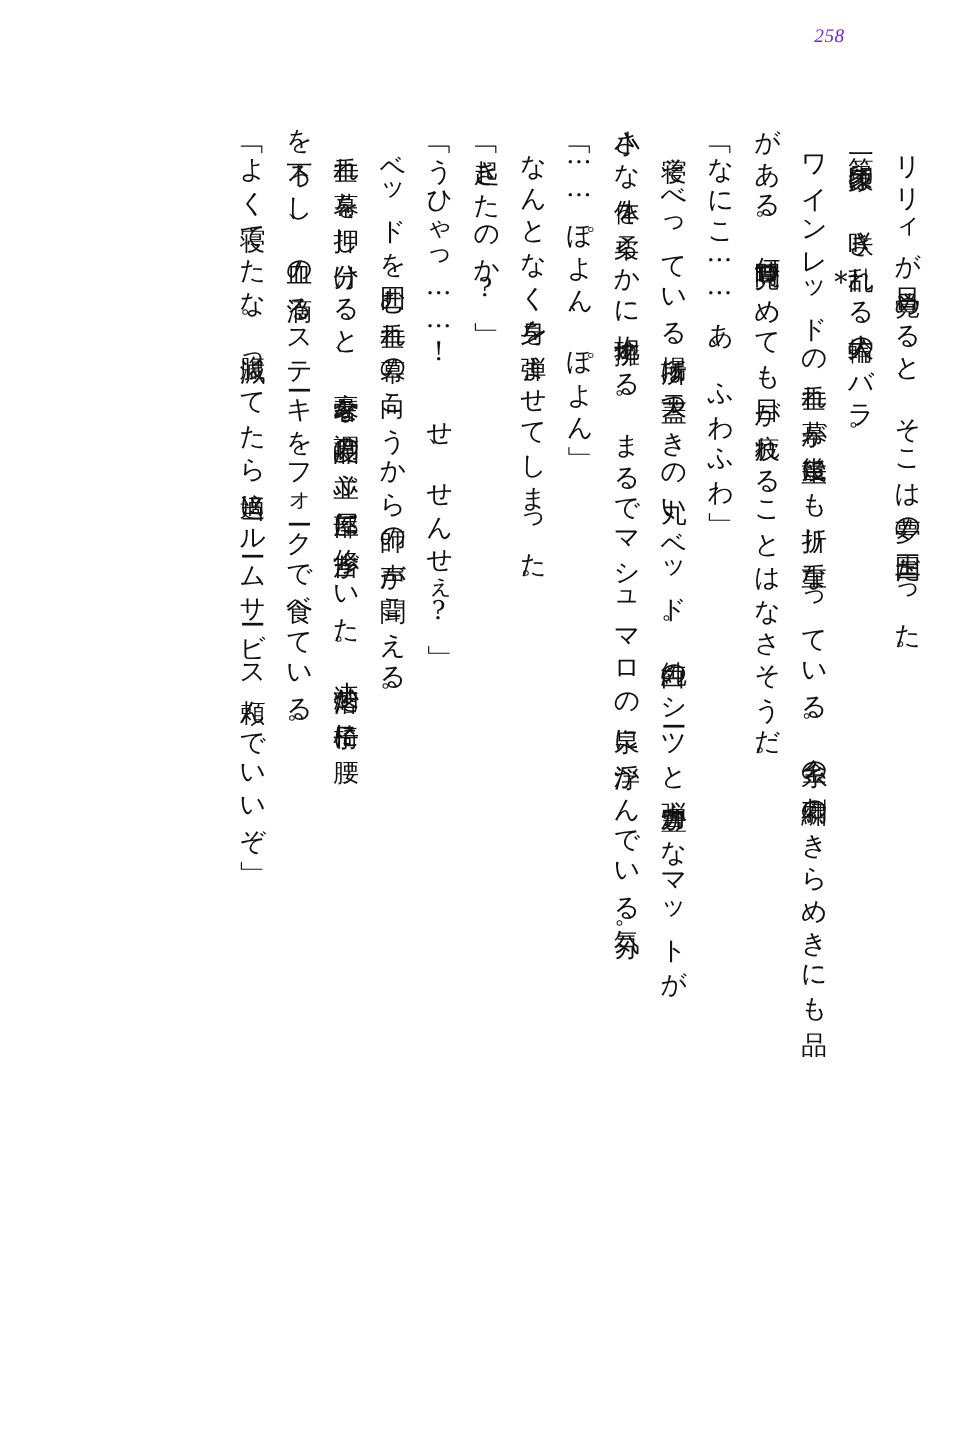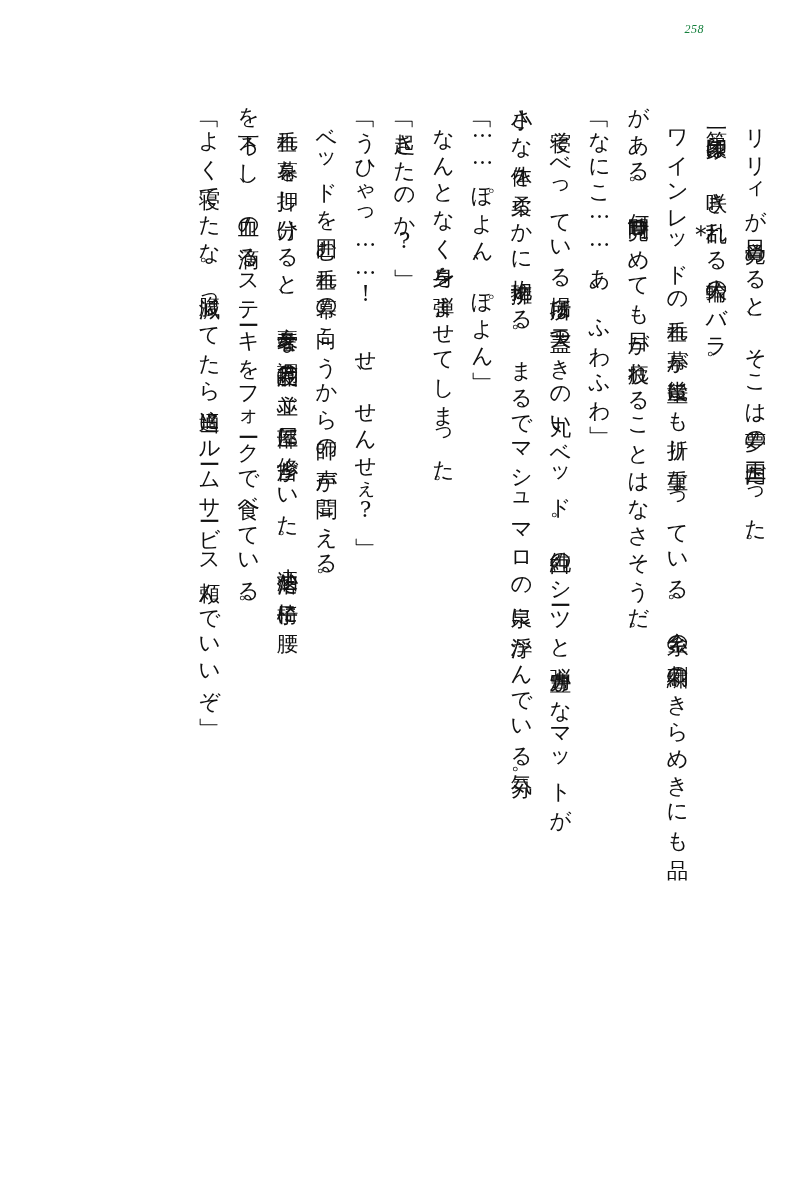--- a/index.html
+++ b/index.html
@@ -13,24 +13,24 @@
     height: 1200px;
     background: #ffffff;
     overflow: hidden;
     font-family: "Liberation Serif", "DejaVu Serif", serif;
     color: #111111;
   }
   .page-number {
     position: absolute;
     top: 22px;
     right: 96px;
-    font-size: 12px;
+    font-size: 16px;
     font-style: italic;
     font-family: "Liberation Serif", "DejaVu Serif", serif;
-    color: #15803d;
+    color: #6d28d9;
     letter-spacing: 0.5px;
   }
   .scene-mark {
     position: absolute;
     top: 222px;
     right: 86px;
     font-size: 26px;
     line-height: 1;
     color: #111111;
     font-family: "Liberation Serif", "DejaVu Serif", serif;

